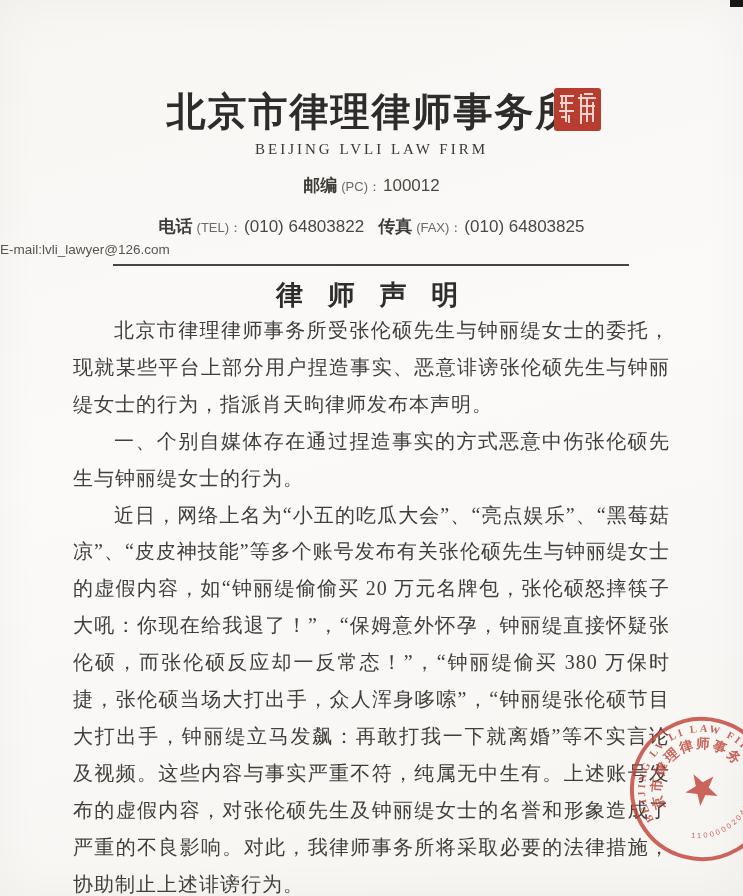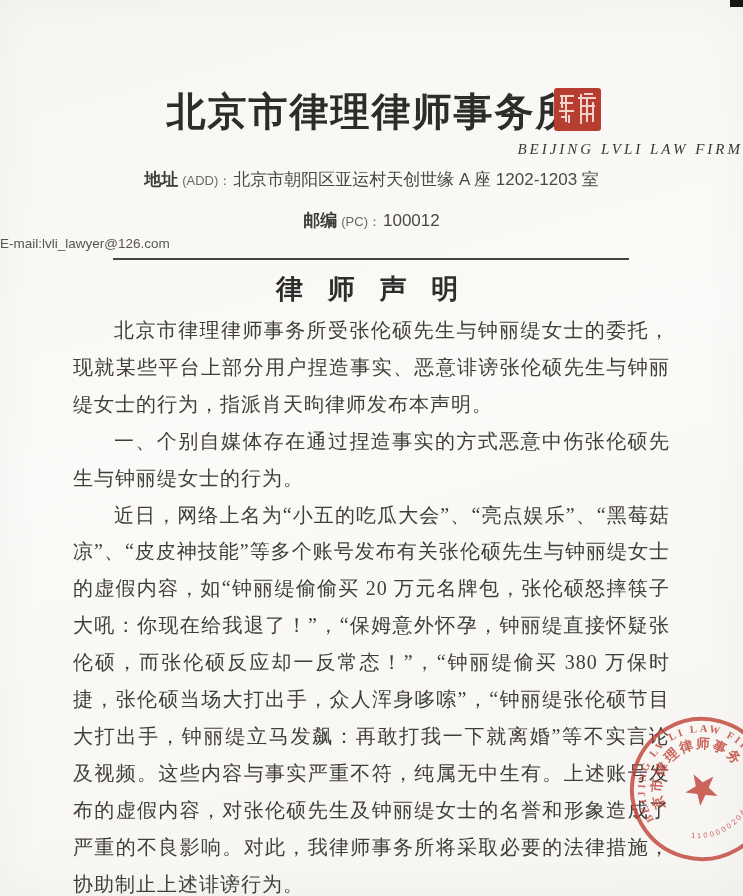--- a/index.html
+++ b/index.html
@@ -20,23 +20,23 @@
     position:absolute;top:0;right:0;width:13px;height:7px;
     background:#171614;
   }
   .firm-title{
     margin:88px auto 0;
     text-align:center;
     font-size:39px;font-weight:bold;line-height:48px;
     letter-spacing:2px;color:#2e2c2a;
   }
   .firm-sub{
-    margin:4px auto 0;text-align:right;
+    margin:4px auto 0;text-align:center;
     font-size:15px;line-height:18px;letter-spacing:3px;
-    color:#3a3835;font-family:"Liberation Serif","DejaVu Serif",serif;font-style:italic;
+    color:#3a3835;font-family:"Liberation Serif","DejaVu Serif",serif;
   }
   .contact-line{
     margin:10px auto 0;text-align:center;
     font-size:17px;line-height:24px;color:#474540;
     font-family:"Liberation Sans","DejaVu Sans",sans-serif;
   }
   .contact-line.tight{margin-top:16px;}
   .clabel{font-weight:bold;color:#3d3b38;}
   .paren{font-size:13px;color:#6b6964;padding:0 2px 0 4px;}
   .cvalue{color:#4a4843;}
@@ -73,28 +73,28 @@
 </head>
 <body>
 
 <div class="page">
 
   <div class="corner-mark"></div>
 
   <div class="firm-title">北京市律理律师事务所</div>
   <div class="firm-sub">BEIJING LVLI LAW FIRM</div>
 
-  <div class="contact-line">
-    <span class="clabel">地址</span><span class="paren">(ADD)：</span><span class="cvalue">北京市朝阳区亚运村天创世缘 A 座 1202-1203 室</span>
-  </div>
 
   <div class="contact-line tight">
     <span class="clabel">邮编</span><span class="paren">(PC)：</span><span class="cvalue">100012</span>
   </div>
 
+  <div class="contact-line tight">
+    <span><span class="clabel">电话</span><span class="paren">(TEL)：</span><span class="cvalue">(010) 64803822</span></span><span class="fax-group"><span class="clabel">传真</span><span class="paren">(FAX)：</span><span class="cvalue">(010) 64803825</span></span>
+  </div>
 
   <div class="email-line">E-mail:lvli_lawyer@126.com</div>
 
   <div class="divider"></div>
 
   <div class="statement-title">律 师 声 明</div>
 
   <div class="body-text">
     <p>北京市律理律师事务所受张伦硕先生与钟丽缇女士的委托，现就某些平台上部分用户捏造事实、恶意诽谤张伦硕先生与钟丽缇女士的行为，指派肖天昫律师发布本声明。</p>
     <p>一、个别自媒体存在通过捏造事实的方式恶意中伤张伦硕先生与钟丽缇女士的行为。</p>

